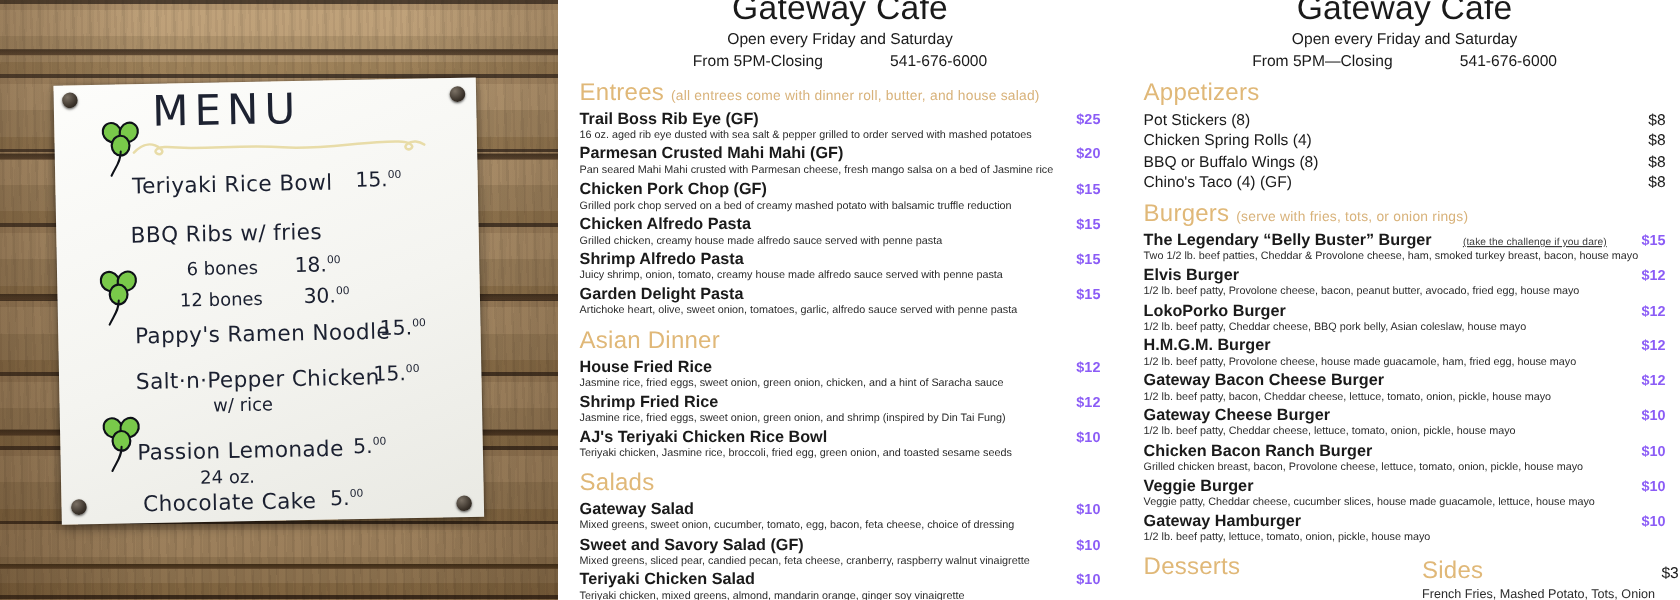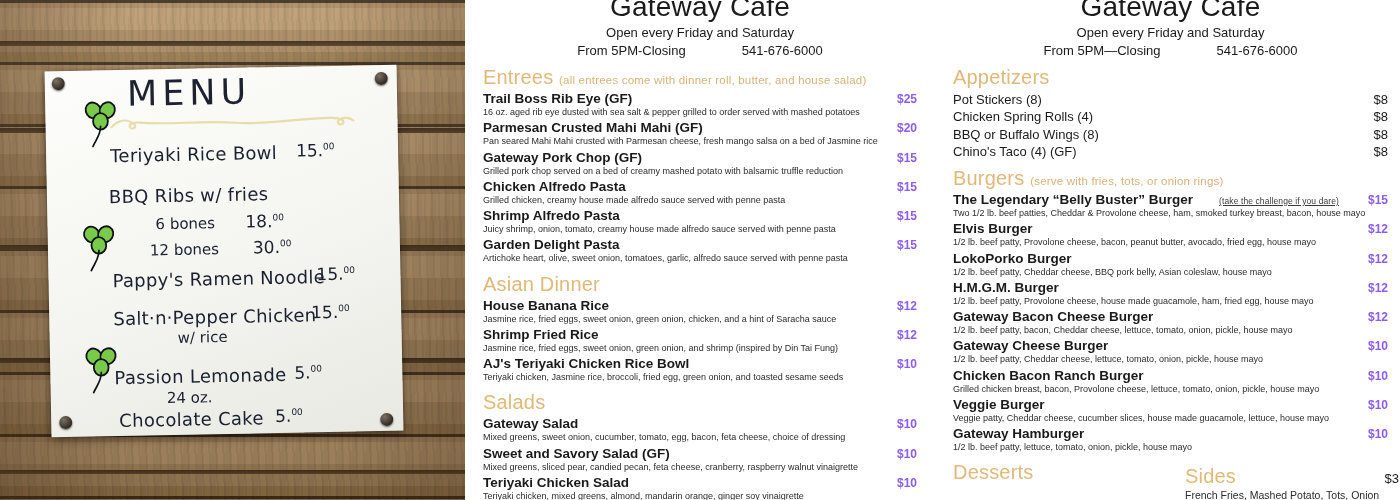--- a/index.html
+++ b/index.html
@@ -259,21 +259,21 @@
         </div>
         <div>
           <div class="item-row">
               <span class="item-name">Parmesan Crusted Mahi Mahi (GF)</span>
               <span class="item-price">$20</span>
             </div>
           <div class="item-desc">Pan seared Mahi Mahi crusted with Parmesan cheese, fresh mango salsa on a bed of Jasmine rice</div>
         </div>
         <div>
           <div class="item-row">
-              <span class="item-name">Gateway Pork Chop (GF)</span>
+              <span class="item-name">Chicken Pork Chop (GF)</span>
               <span class="item-price">$15</span>
             </div>
           <div class="item-desc">Grilled pork chop served on a bed of creamy mashed potato with balsamic truffle reduction</div>
         </div>
         <div>
           <div class="item-row">
               <span class="item-name">Chicken Alfredo Pasta</span>
               <span class="item-price">$15</span>
             </div>
           <div class="item-desc">Grilled chicken, creamy house made alfredo sauce served with penne pasta</div>
@@ -293,21 +293,21 @@
           <div class="item-desc">Artichoke heart, olive, sweet onion, tomatoes, garlic, alfredo sauce served with penne pasta</div>
         </div>
       </div>
 
       <div class="sec-head">
         <span>Asian Dinner</span>
       </div>
       <div>
         <div>
           <div class="item-row">
-              <span class="item-name">House Banana Rice</span>
+              <span class="item-name">House Fried Rice</span>
               <span class="item-price">$12</span>
             </div>
           <div class="item-desc">Jasmine rice, fried eggs, sweet onion, green onion, chicken, and a hint of Saracha sauce</div>
         </div>
         <div>
           <div class="item-row">
               <span class="item-name">Shrimp Fried Rice</span>
               <span class="item-price">$12</span>
             </div>
           <div class="item-desc">Jasmine rice, fried eggs, sweet onion, green onion, and shrimp (inspired by Din Tai Fung)</div>

